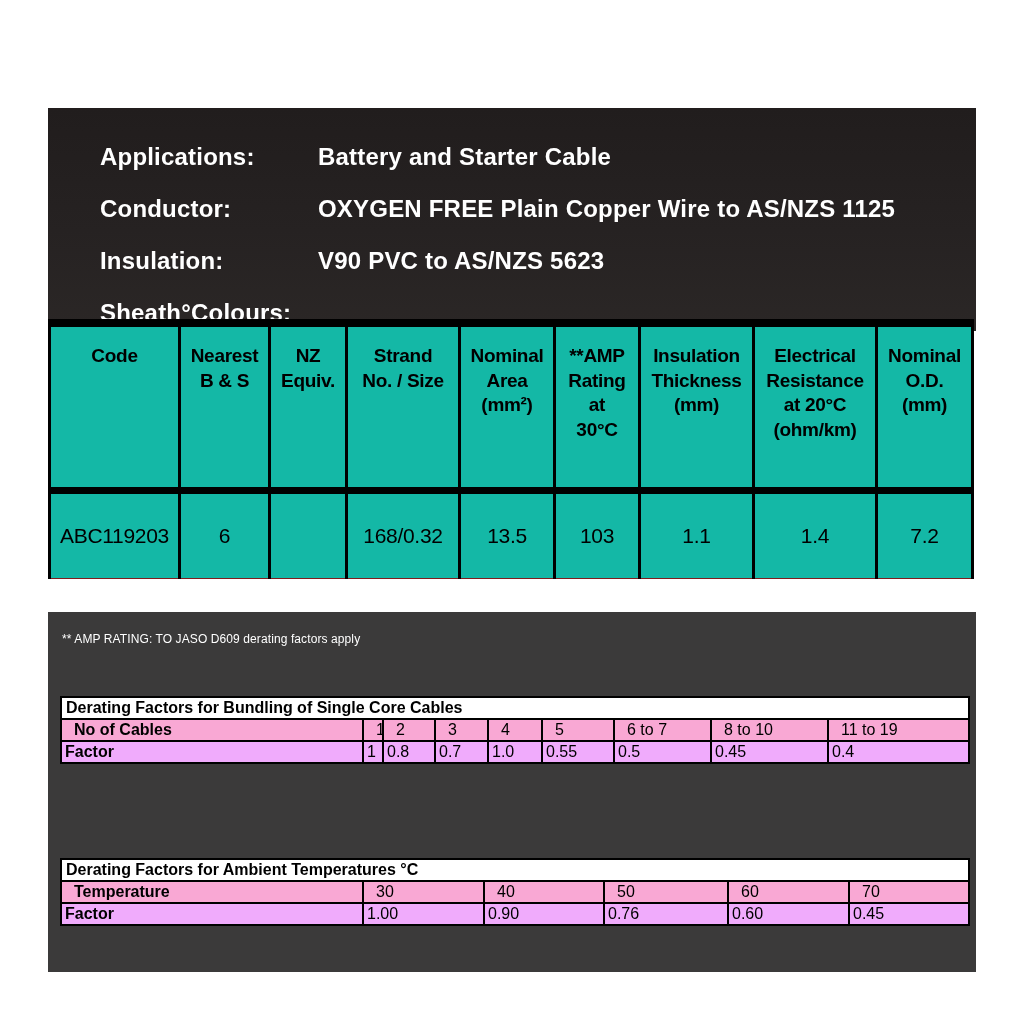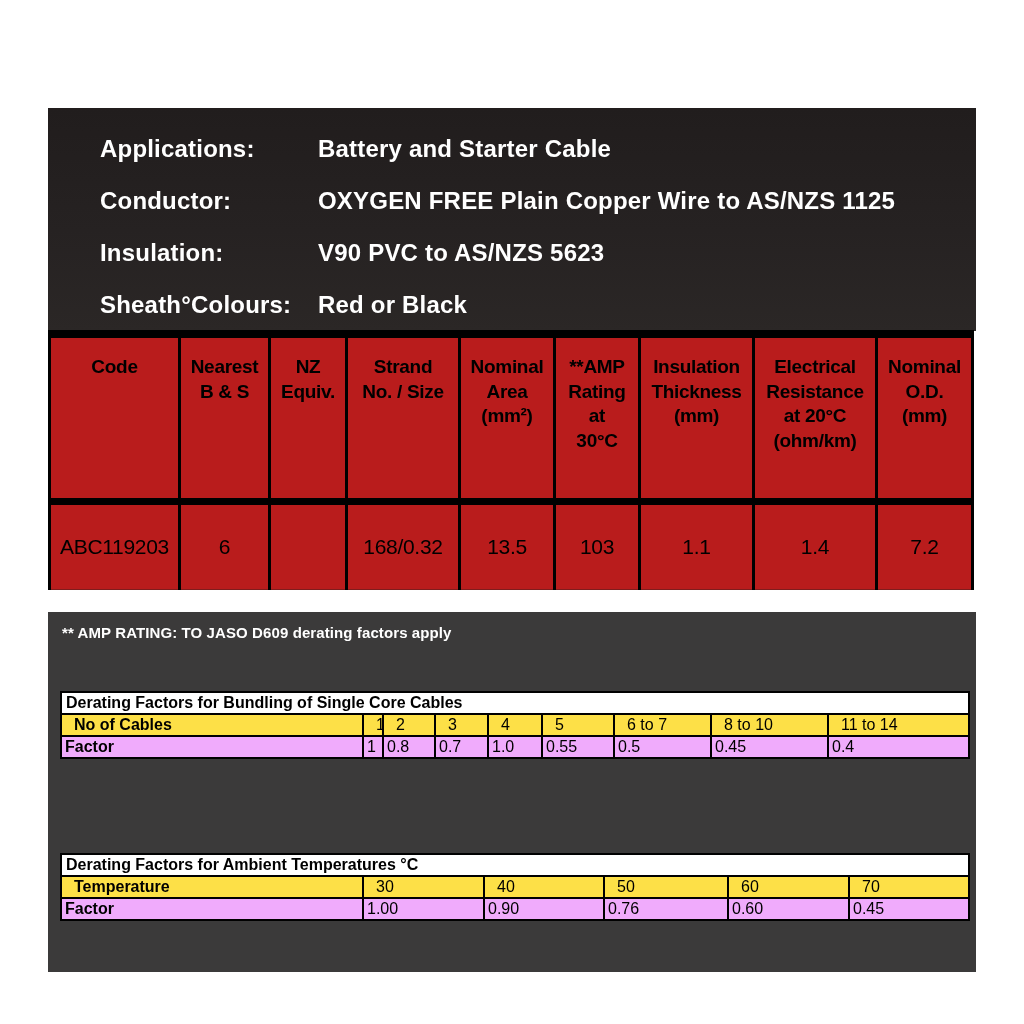--- a/index.html
+++ b/index.html
@@ -5,36 +5,36 @@
   * { margin: 0; padding: 0; box-sizing: border-box; }
   html, body { width: 1024px; height: 1024px; background: #ffffff; overflow: hidden; }
   body { font-family: "Liberation Sans", sans-serif; color: #000; }
 
   .sheet { position: relative; width: 1024px; height: 1024px; background: #fff; }
 
   
   .spec-header {
     position: absolute; left: 48px; top: 108px; width: 928px; height: 223px;
     background: linear-gradient(180deg, #211d1d 0%, #262222 55%, #2b2726 100%);
-    padding: 15px 0 0 52px;
+    padding: 23px 0 0 52px;
   }
   .spec-row {
     display: grid; grid-template-columns: 218px 1fr;
     height: 52px; align-items: center;
   }
   .spec-row .lbl, .spec-row .val {
     color: #fff; font-size: 24px; font-weight: bold; letter-spacing: 0.2px;
     white-space: nowrap;
   }
 
   
   .main-table {
-    position: absolute; left: 48px; top: 330px; width: 923px;
+    position: absolute; left: 48px; top: 319px; width: 923px;
     border-collapse: collapse; table-layout: fixed;
-    background: #b91c1c;
+    background: #14b8a6;
   }
   .main-table th, .main-table td { border: 3px solid #000; }
   .main-table thead th {
     border-top: 8px solid #000;
     border-bottom: 7px solid #000;
     height: 167px; vertical-align: top; text-align: center;
     padding-top: 17px;
     font-size: 19px; font-weight: bold; line-height: 1.3;
     white-space: pre-line; letter-spacing: -0.3px;
   }
@@ -43,37 +43,37 @@
     border-bottom: 1px solid #7f1d1d;
     font-size: 21px; font-weight: normal; letter-spacing: -0.3px;
   }
 
   
   .gray-section {
     position: absolute; left: 48px; top: 612px; width: 928px; height: 360px;
     background: #3b3a3a; padding-top: 8px;
   }
   .amp-note {
-    margin: 4px 0 0 14px; color: #fff; font-size: 15px; font-weight: bold;
+    margin: 12px 0 0 14px; color: #fff; font-size: 12px; font-weight: normal;
     letter-spacing: 0.1px;
   }
 
   .derate-table {
     border-collapse: collapse; table-layout: fixed; width: 908px;
     margin-left: 12px; background: #fff;
   }
   .derate-table.bundling { margin-top: 50px; }
   .derate-table.ambient  { margin-top: 94px; }
   .derate-table th, .derate-table td {
     border: 2px solid #000; height: 16px; font-size: 16px;
     text-align: left; vertical-align: middle; padding: 1px 3px 1px 3px;
     overflow: hidden; white-space: nowrap;
   }
   .derate-table .title-cell { font-weight: bold; background: #fff; padding-left: 4px; }
-  .derate-table .hdr-row th { background: #fde047; font-weight: normal; padding-left: 12px; }
+  .derate-table .hdr-row th { background: #f9a8d4; font-weight: normal; padding-left: 12px; }
   .derate-table .hdr-row th.row-label { font-weight: bold; }
   .derate-table .val-row td { background: #f0abfc; font-weight: normal; }
   .derate-table .val-row td.row-label { font-weight: bold; }
 </style>
 </head>
 <body>
 
 <div class="sheet">
 
   <div class="spec-header">
@@ -84,21 +84,20 @@
     <div class="spec-row">
       <span class="lbl">Conductor:</span>
       <span class="val">OXYGEN FREE Plain Copper Wire to AS/NZS 1125</span>
     </div>
     <div class="spec-row">
       <span class="lbl">Insulation:</span>
       <span class="val">V90 PVC to AS/NZS 5623</span>
     </div>
     <div class="spec-row">
       <span class="lbl">Sheath°Colours:</span>
-      <span class="val">Red or Black</span>
     </div>
   </div>
 
   <table class="main-table">
     <colgroup>
       <col style="width:130px">
         <col style="width:90px">
         <col style="width:77px">
       <col style="width:113px">
         <col style="width:95px">
@@ -172,21 +171,21 @@
       </tr>
       <tr class="hdr-row">
         <th class="row-label">No of Cables</th>
         <th>1</th>
         <th>2</th>
         <th>3</th>
         <th>4</th>
         <th>5</th>
         <th>6 to 7</th>
         <th>8 to 10</th>
-        <th>11 to 14</th>
+        <th>11 to 19</th>
       </tr>
       <tr class="val-row">
         <td class="row-label">Factor</td>
         <td>1</td>
         <td>0.8</td>
         <td>0.7</td>
         <td>1.0</td>
         <td>0.55</td>
         <td>0.5</td>
         <td>0.45</td>

